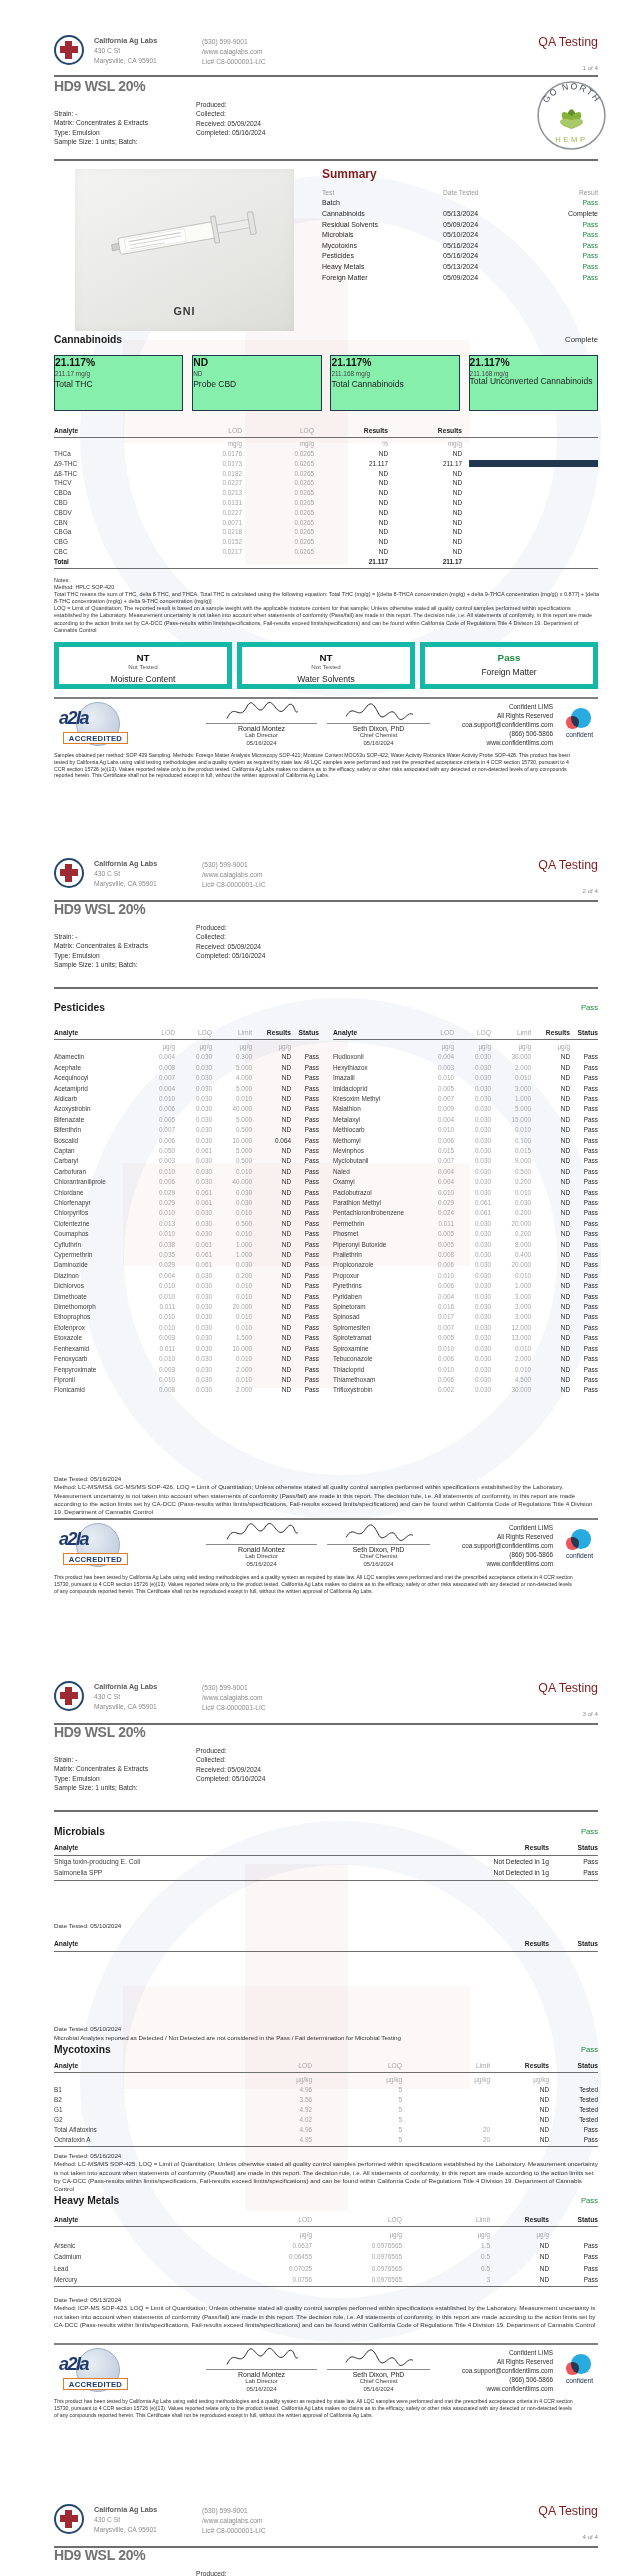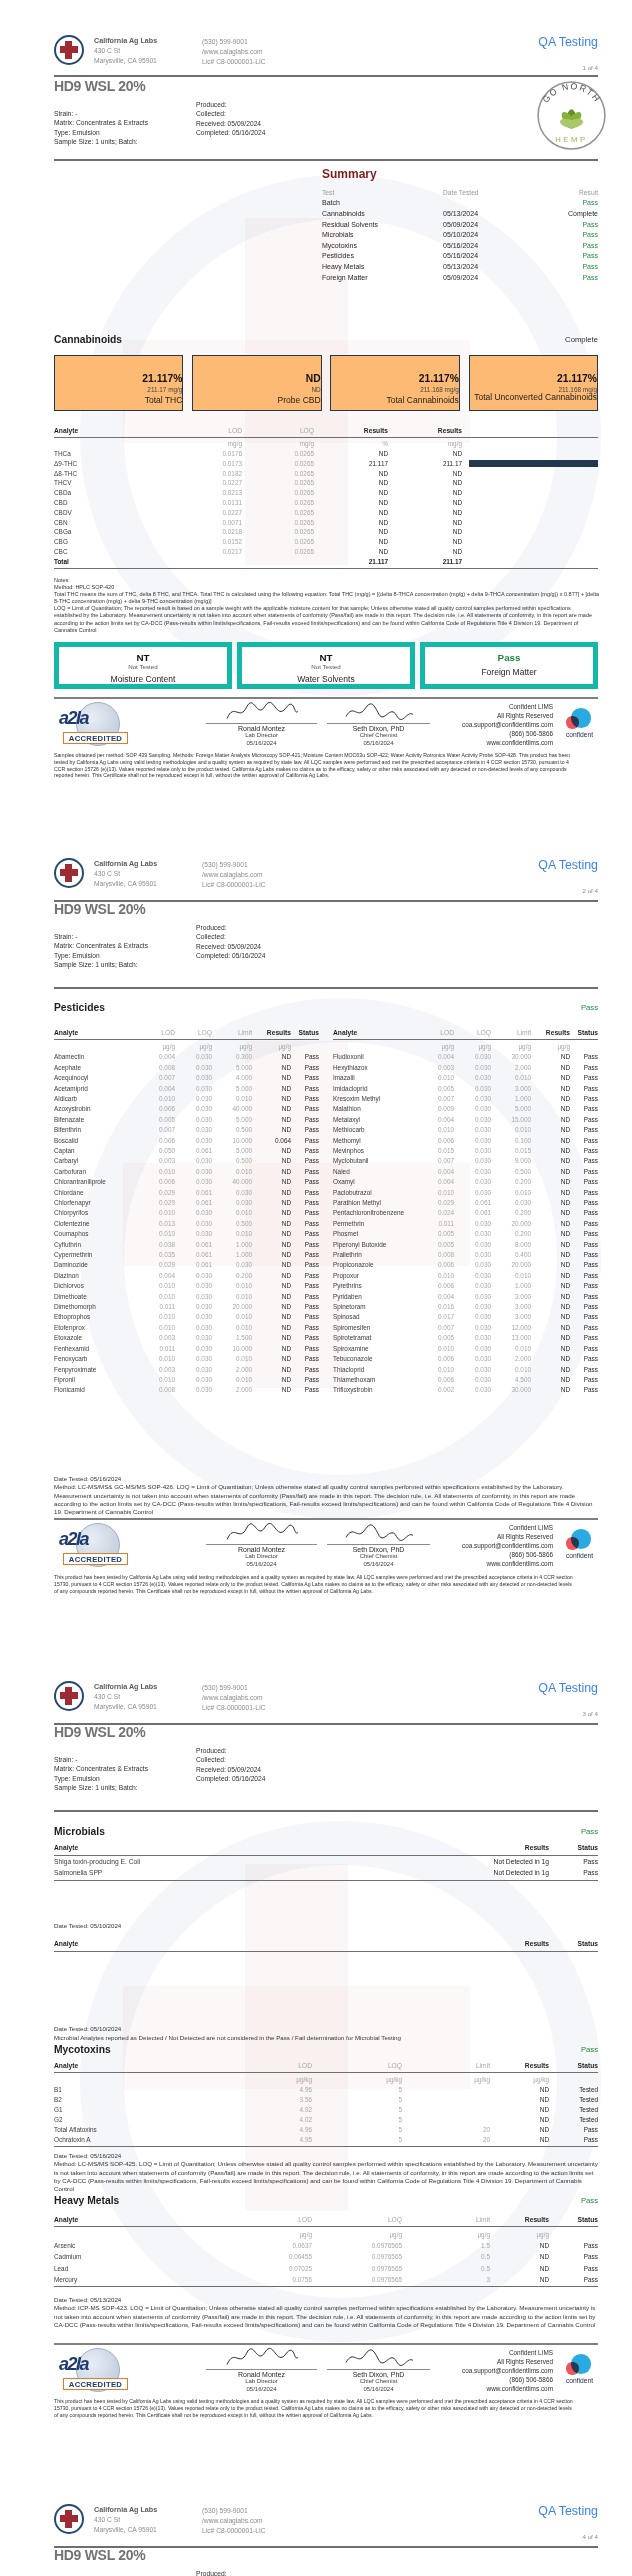--- a/index.html
+++ b/index.html
@@ -18,21 +18,21 @@
   .rule{position:absolute;left:46px;width:544px;height:1.5px;background:#6e6e6e;}
 
   
   .hdr{position:absolute;left:46px;top:35px;width:544px;height:39px;}
   .lab-logo{position:absolute;left:0;top:0;width:26px;height:26px;border:2.1px solid #24486e;border-radius:50%;background:#fff;}
   .lab-logo .cv{position:absolute;left:9.3px;top:3.6px;width:7.2px;height:18.5px;background:#9e2b33;}
   .lab-logo .ch{position:absolute;left:3.6px;top:9.3px;width:18.5px;height:7.2px;background:#9e2b33;}
   .lab-name{position:absolute;left:40px;top:1px;font-size:7.2px;font-weight:700;color:#5a5a5a;line-height:9.8px;}
   .lab-name div{font-weight:400;color:#8b8b8b;font-size:6.7px;}
   .lab-contact{position:absolute;left:148px;top:2.1px;font-size:6.7px;color:#8b8b8b;line-height:9.8px;}
-  .qa{position:absolute;right:0;top:0;font-size:12.4px;color:#3b82f6;text-align:right;}
+  .qa{position:absolute;right:0;top:0;font-size:12.4px;color:#7f1d1d;text-align:right;}
   .pageno{position:absolute;right:0;top:29px;font-size:6.2px;color:#8b8b8b;text-align:right;}
 
   .ptitle{position:absolute;left:46px;top:78px;font-size:14px;font-weight:700;color:#737373;letter-spacing:-0.3px;}
   .meta-l{position:absolute;left:46px;top:109px;font-size:6.7px;color:#2f2f2f;line-height:9.3px;}
   .meta-m{position:absolute;left:188px;top:100px;font-size:6.7px;color:#2f2f2f;line-height:9.3px;}
 
   
   .brand{position:absolute;left:527px;top:79px;width:73px;height:73px;}
 
   
@@ -47,21 +47,21 @@
   .sum-row{display:grid;grid-template-columns:121px 88px 1fr;font-size:7px;color:#262626;line-height:10.6px;}
   .sum-head :last-child,.sum-row :last-child{text-align:right;}
   .green{color:#1e8a3c !important;}
 
   .sec-title{font-size:10.3px;font-weight:700;color:#1c1c1c;}
   .sec-status{position:absolute;right:0;top:1px;font-size:7.7px;font-weight:400;}
   .sec-status.dark{color:#2b2b2b;}
 
   
   .boxes4{position:absolute;left:46px;top:355px;width:544px;display:flex;gap:8.8px;}
-  .cbox{border:1px solid #22384e;background:#fdba74;height:56px;flex:1;text-align:right;padding-top:17px;box-sizing:border-box;}
+  .cbox{border:1px solid #22384e;background:#86efac;height:56px;flex:1;text-align:left;padding-top:1px;box-sizing:border-box;}
   .cbox .v{font-size:10.3px;font-weight:700;color:#111;}
   .cbox .s{font-size:6.4px;color:#444;margin-top:1.5px;}
   .cbox .l{font-size:8.5px;color:#1d1d1d;margin-top:3.1px;line-height:9.8px;}
   .cbox.tall .l{margin-top:0.5px;}
 
   
   .ctab{position:absolute;left:46px;top:426px;width:544px;font-size:6.4px;}
   .ctr{display:grid;grid-template-columns:108px 80px 72px 74px 74px 1fr;line-height:9.8px;}
   .ctab .hd{font-weight:700;color:#1d1d1d;font-size:6.7px;}
   .ctab .hd .gy{font-weight:400;color:#a6a6a6;}
@@ -176,20 +176,34 @@
           <ellipse cx="71" cy="78" rx="9" ry="19" transform="rotate(-40 71 86)" fill="#86b23a"></ellipse>
           <ellipse cx="71" cy="78" rx="9" ry="19" transform="rotate(40 71 86)" fill="#86b23a"></ellipse>
           <ellipse cx="71" cy="80" rx="8" ry="15" transform="rotate(-75 71 88)" fill="#a9c86a"></ellipse>
           <ellipse cx="71" cy="80" rx="8" ry="15" transform="rotate(75 71 88)" fill="#a9c86a"></ellipse>
         </g>
         <text x="71" y="122" font-size="15" font-family="Liberation Sans, sans-serif" fill="#9bb64b" letter-spacing="5" text-anchor="middle">HEMP</text>
       </svg>
     </div>
     <div class="rule" style="top:159px;"></div>
 
+    <div class="photo">
+      <svg class="syr" width="155" height="62" viewBox="0 0 300 120">
+        <rect x="8" y="52" width="16" height="12" fill="#cfcfcc" stroke="#9a9a9a"></rect>
+        <rect x="22" y="42" width="188" height="32" rx="4" fill="#fbfbf8" stroke="#9a9a9a"></rect>
+        <rect x="34" y="46" width="118" height="24" fill="#ffffff" stroke="#dcdcd8"></rect>
+        <line x1="42" y1="52" x2="144" y2="52" stroke="#c9c9c4" stroke-width="2"></line>
+        <line x1="42" y1="59" x2="144" y2="59" stroke="#d6d6d1" stroke-width="2"></line>
+        <line x1="42" y1="66" x2="110" y2="66" stroke="#d6d6d1" stroke-width="2"></line>
+        <rect x="206" y="32" width="9" height="52" fill="#e3e3df" stroke="#9a9a9a"></rect>
+        <rect x="215" y="50" width="64" height="16" fill="#ececea" stroke="#ababab"></rect>
+        <rect x="277" y="36" width="11" height="44" rx="3" fill="#e3e3df" stroke="#9a9a9a"></rect>
+      </svg>
+      <div class="gni">GNI</div>
+    </div>
 
     <div class="summary">
       <h2>Summary</h2>
       <div class="sum-head">
         <div>Test</div>
         <div>Date Tested</div>
         <div>Result</div>
       </div>
       <div class="sum-row">
           <div>Batch</div>

